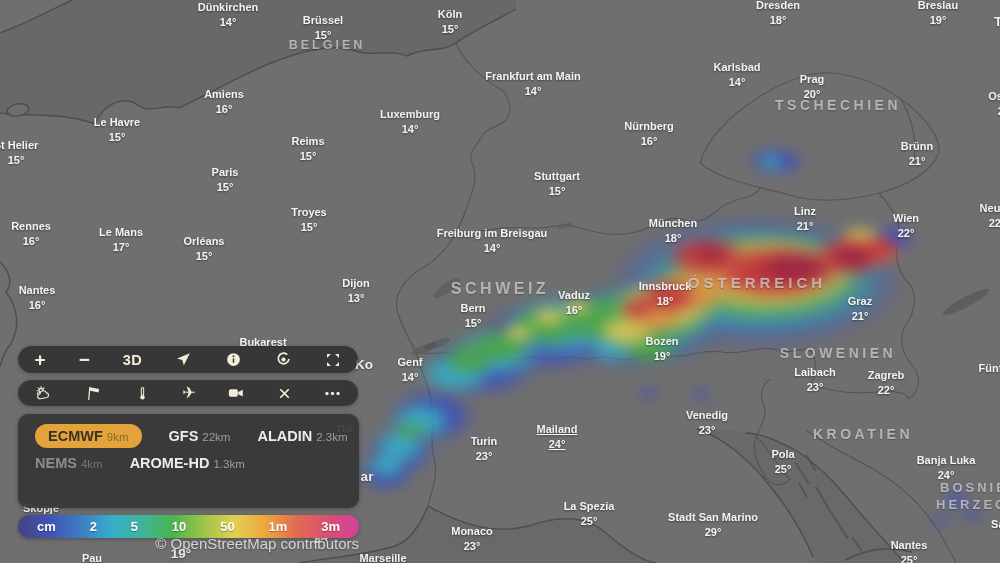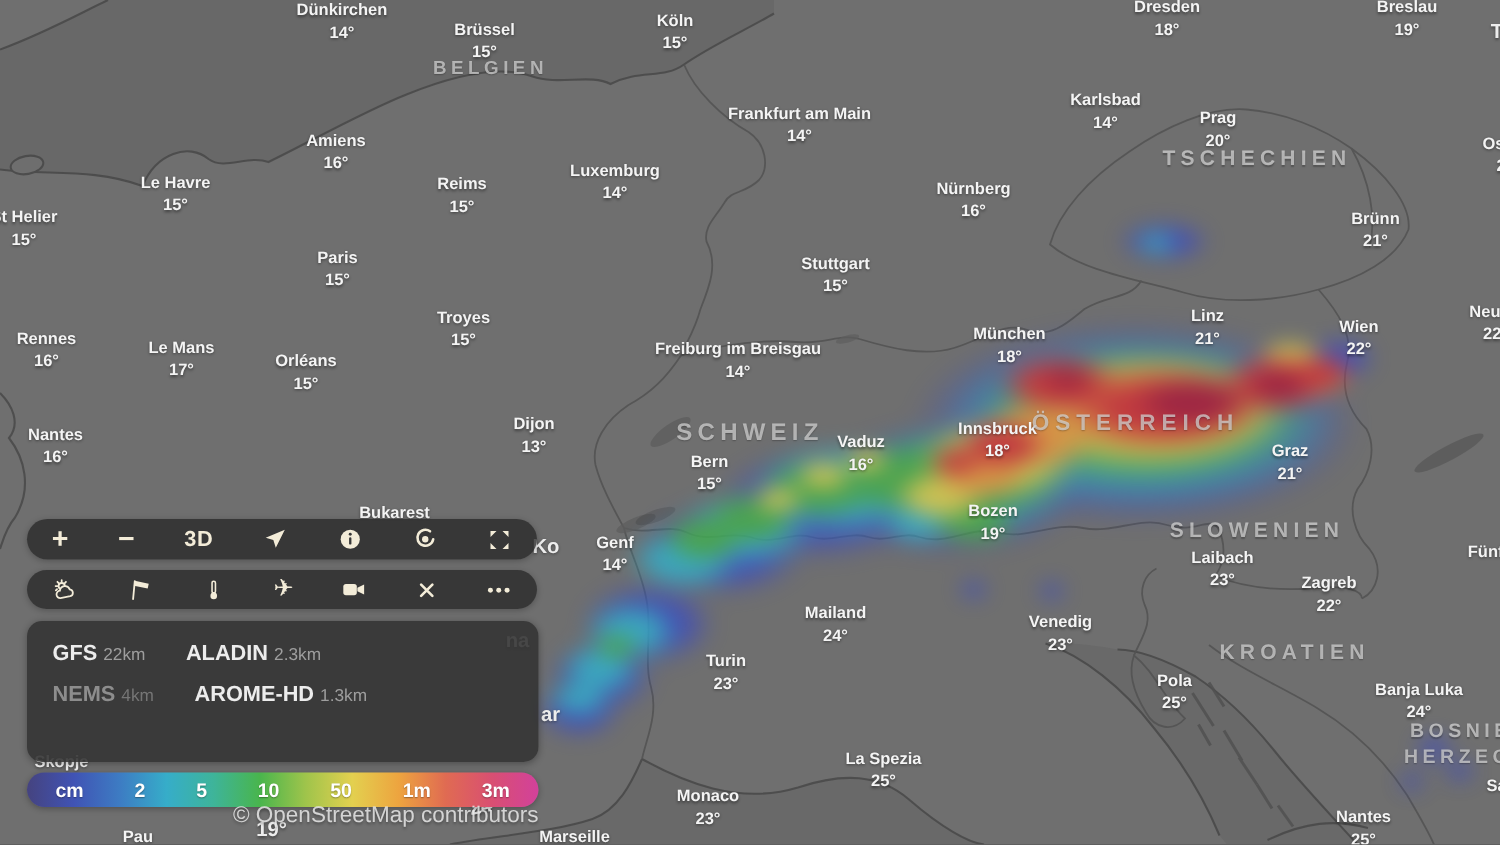--- a/index.html
+++ b/index.html
@@ -146,21 +146,21 @@
         <div>15°</div>
       </div>
       <div class="city" style="left: 649px; top: 119px;">
         <div>Nürnberg</div>
         <div>16°</div>
       </div>
       <div class="city" style="left: 16px; top: 138px;">
         <div>St Helier</div>
         <div>15°</div>
       </div>
-      <div class="city" style="left: 308px; top: 116px;">
+      <div class="city" style="left: 308px; top: 134px;">
         <div>Reims</div>
         <div>15°</div>
       </div>
       <div class="city" style="left: 917px; top: 139px;">
         <div>Brünn</div>
         <div>21°</div>
       </div>
       <div class="city" style="left: 1006px; top: 89px;">
         <div>Ostrau</div>
         <div>22°</div>
@@ -238,29 +238,29 @@
         <div>14°</div>
       </div>
       <div class="city" style="left: 662px; top: 334px;">
         <div>Bozen</div>
         <div>19°</div>
       </div>
       <div class="city" style="left: 815px; top: 365px;">
         <div>Laibach</div>
         <div>23°</div>
       </div>
-      <div class="city" style="left: 886px; top: 382px;">
+      <div class="city" style="left: 886px; top: 368px;">
         <div>Zagreb</div>
         <div>22°</div>
       </div>
       <div class="city" style="left: 1010px; top: 361px;">
         <div>Fünfkirchen</div>
         <div>23°</div>
       </div>
-      <div class="city" style="left: 557px; top: 402px;">
+      <div class="city" style="left: 557px; top: 422px; text-decoration: underline;">
         <div>Mailand</div>
         <div>24°</div>
       </div>
       <div class="city" style="left: 707px; top: 408px;">
         <div>Venedig</div>
         <div>23°</div>
       </div>
       <div class="city" style="left: 484px; top: 434px;">
         <div>Turin</div>
         <div>23°</div>
@@ -269,20 +269,24 @@
         <div>Pola</div>
         <div>25°</div>
       </div>
       <div class="city" style="left: 946px; top: 453px;">
         <div>Banja Luka</div>
         <div>24°</div>
       </div>
       <div class="city" style="left: 589px; top: 499px;">
         <div>La Spezia</div>
         <div>25°</div>
+      </div>
+      <div class="city" style="left: 713px; top: 510px;">
+        <div>Stadt San Marino</div>
+        <div>29°</div>
       </div>
       <div class="city" style="left: 472px; top: 524px;">
         <div>Monaco</div>
         <div>23°</div>
       </div>
       <div class="city" style="left: 909px; top: 538px;">
         <div>Nantes</div>
         <div>25°</div>
       </div>
       <div class="city" style="left: 1014px; top: 517px;">
@@ -406,20 +410,24 @@
             <circle cx="5" cy="12" r="2.1"></circle>
             <circle cx="12" cy="12" r="2.1"></circle>
             <circle cx="19" cy="12" r="2.1"></circle>
           </svg>
         </span>
       </button>
   </div>
 
   <div class="panel" id="modelPanel">
       <div class="prow">
+        <span class="chip sel">
+          <span class="mname">ECMWF</span>
+          <span class="mres">9km</span>
+        </span>
         <span class="chip">
           <span class="mname">GFS</span>
           <span class="mres">22km</span>
         </span>
         <span class="chip">
           <span class="mname">ALADIN</span>
           <span class="mres">2.3km</span>
         </span>
       </div>
       <div class="prow">

